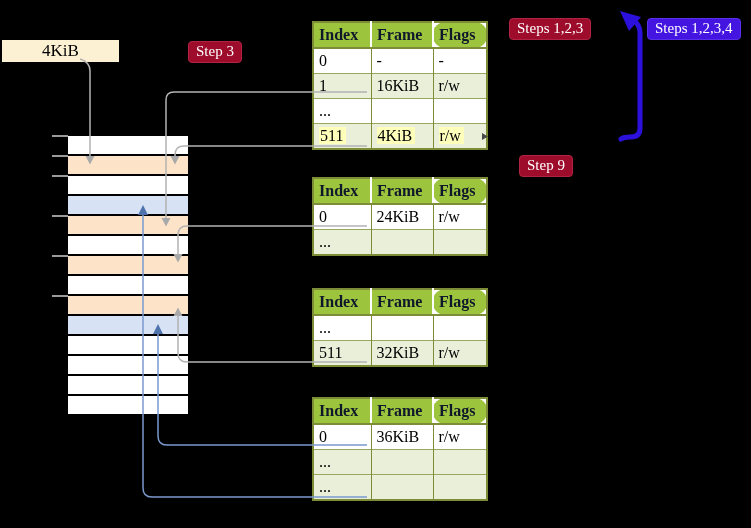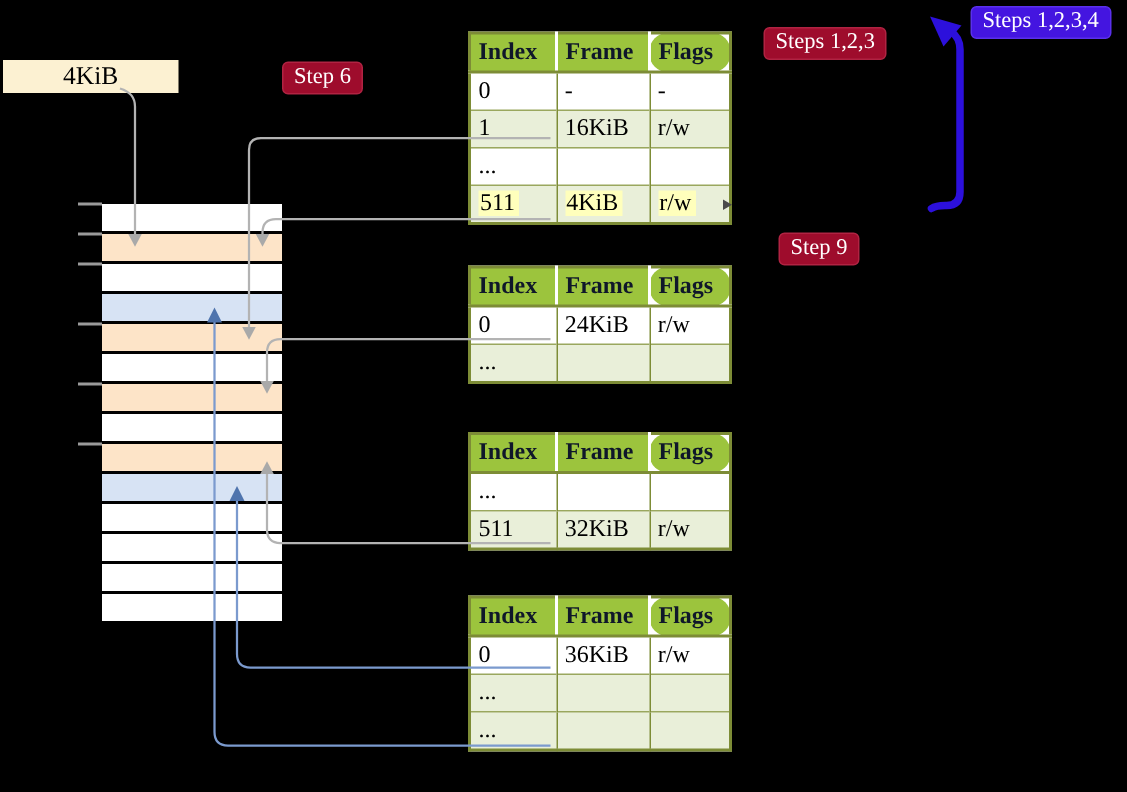--- a/index.html
+++ b/index.html
@@ -15,21 +15,21 @@
   }
   
   .badge {
     position:absolute; font-size:15px; line-height:15px; color:#fff;
     padding:2px 7px 3px 7px; border-radius:4px; white-space:nowrap;
   }
   .badge.red  { background:#9e0c2c; border:1px solid #b02342; }
   .badge.blue { background:#4415e0; border:1px solid #5a30ec; }
   #badge-step0     { left:188px; top:41px; }
   #badge-steps123  { left:509px; top:18px; }
-  #badge-steps1234 { left:647px; top:4px; }
+  #badge-steps1234 { left:647px; top:18px; }
   #badge-step4     { left:519px; top:155px; }
   
   table.ptable {
     position:absolute; border-collapse:collapse; background:#ffffff;
     border:2px solid #7d8c36; font-size:16px;
   }
   .ptable th {
     background:#9cc43d; color:#0f172a; font-weight:bold; text-align:left;
     padding:2px 4px 3px 5px; height:19px; border-right:2px solid #ffffff;
     border-bottom:2px solid #7d8c36;
@@ -61,21 +61,21 @@
 </head>
 <body>
 
 <div id="canvas">
 
   <div class="frame-box">
     <span>4KiB</span>
   </div>
 
   <div id="badge-step0" class="badge red">
-    <span>Step 6</span>
+    <span>Step 3</span>
   </div>
   <div id="badge-steps123" class="badge red">
     <span>Steps 1,2,3</span>
   </div>
   <div id="badge-steps1234" class="badge blue">
     <span>Steps 1,2,3,4</span>
   </div>
   <div id="badge-step4" class="badge red">
     <span>Step 9</span>
   </div>

